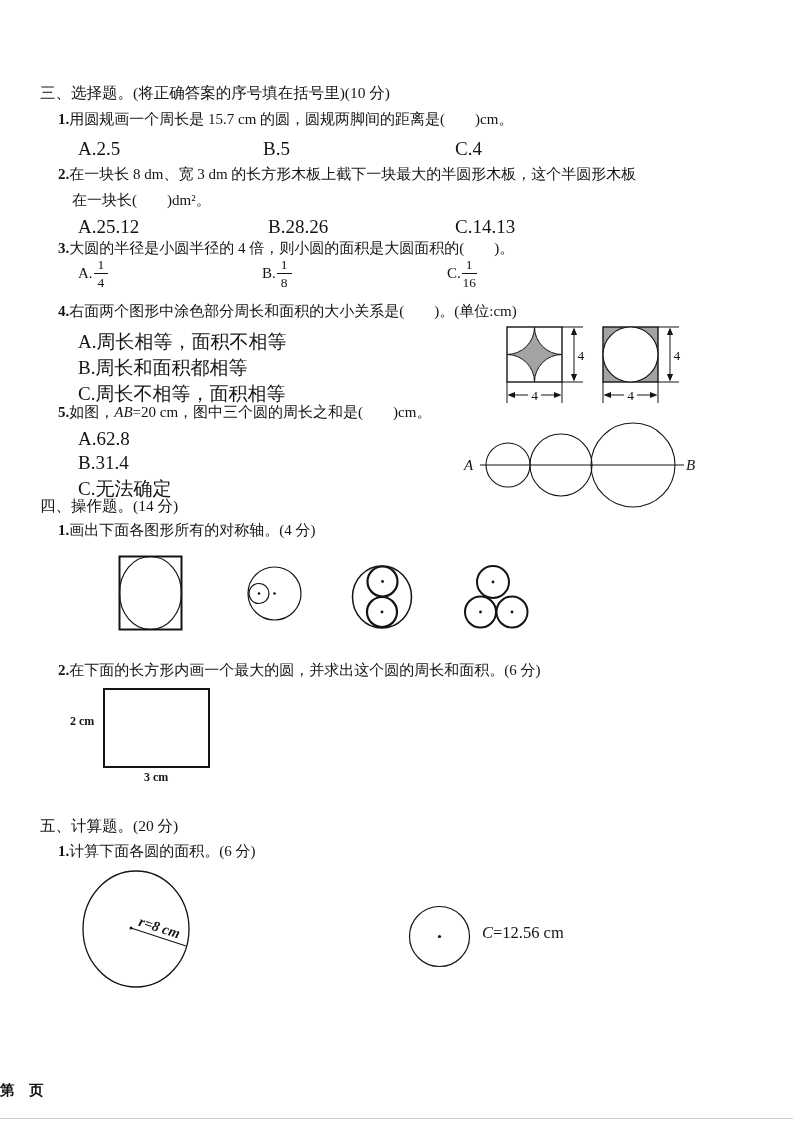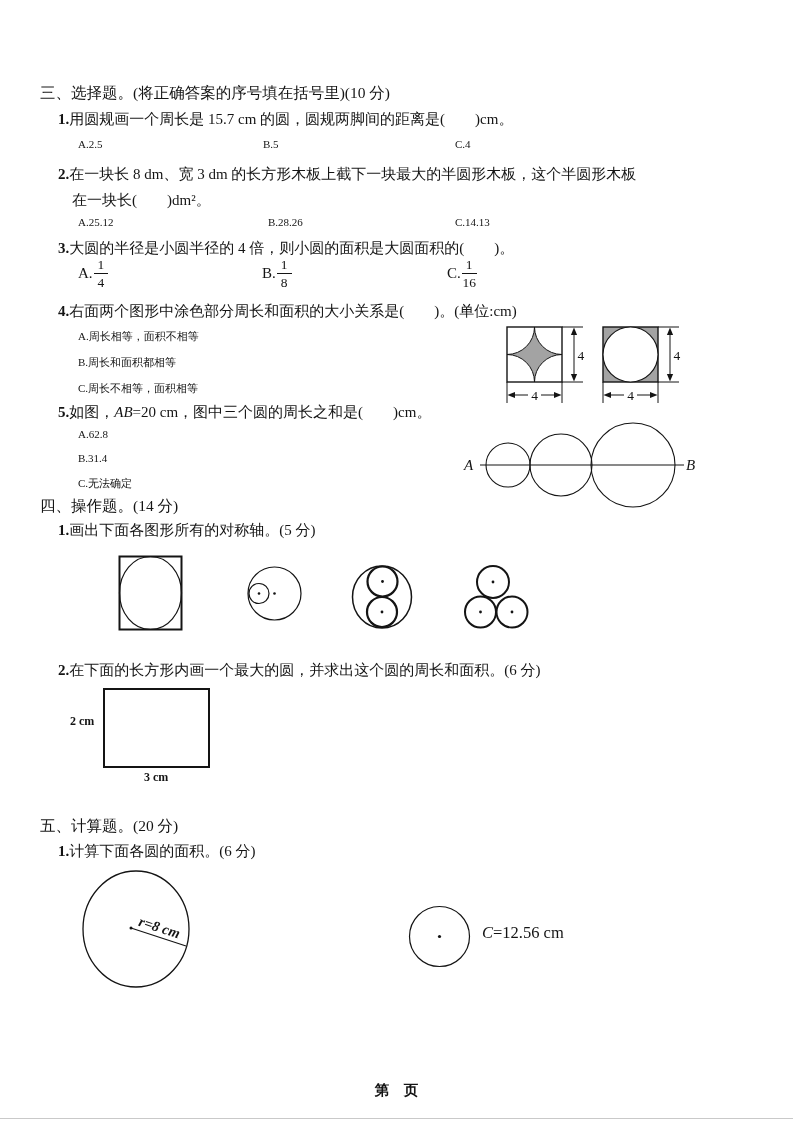--- a/index.html
+++ b/index.html
@@ -3,31 +3,31 @@
 <meta charset="utf-8">
 <style>
   *{margin:0;padding:0;box-sizing:border-box}
   html,body{background:#ffffff}
   body{width:793px;height:1122px;position:relative;overflow:hidden;
        font-family:"Liberation Serif","DejaVu Serif",serif;color:#141414}
   .abs{position:absolute;white-space:nowrap}
   .hd{font-size:15.5px;font-weight:normal}
   .qline{font-size:15px}
   .qnum{font-weight:bold}
-  .opt{font-size:11px}
+  .opt{font-size:19px}
   .fopt{display:inline-flex;align-items:center;font-size:15px}
   .frac{display:inline-flex;flex-direction:column;align-items:center;
         font-size:13.5px;line-height:1.15;margin-left:1px}
   .fnum{border-bottom:1px solid #141414;padding:0 4px}
   .fden{padding-top:1px}
   .ital{font-style:italic}
   .rect-fig{position:absolute;border:2px solid #141414;background:#fff}
   .dimlbl{position:absolute;font-size:12px;font-weight:bold;white-space:nowrap}
   .clabel{position:absolute;font-size:16.5px;white-space:nowrap}
-  .footer{position:absolute;left:0;width:793px;text-align:center;
+  .footer{position:absolute;left:0;width:793px;text-align:left;
           font-size:14.5px;font-weight:bold}
   .pagerule{position:absolute;left:0;width:793px;height:1px;background:#c9c9c9}
   svg{position:absolute;overflow:visible}
   svg text{font-family:"Liberation Serif","DejaVu Serif",serif;fill:#141414}
 </style>
 </head>
 <body>
 
 <div class="abs hd" style="left:40px;top:83px">三、选择题。(将正确答案的序号填在括号里)(10 分)</div>
 
@@ -126,21 +126,21 @@
   <line x1="18" y1="61" x2="222" y2="61" stroke="#141414" stroke-width="1.1"></line>
   <circle cx="46" cy="61" r="22" fill="none" stroke="#141414" stroke-width="1.1"></circle>
   <circle cx="99" cy="61" r="31" fill="none" stroke="#141414" stroke-width="1.1"></circle>
   <circle cx="171" cy="61" r="42" fill="none" stroke="#141414" stroke-width="1.1"></circle>
   <text x="224" y="66" font-size="15" font-style="italic">B</text>
 </svg>
 
 <div class="abs hd" style="left:40px;top:496px">四、操作题。(14 分)</div>
 
 <div class="abs qline" style="left:58px;top:521px">
-  <span class="qnum">1.</span><span>画出下面各图形所有的对称轴。(5 分)</span>
+  <span class="qnum">1.</span><span>画出下面各图形所有的对称轴。(4 分)</span>
 </div>
 
 <svg style="left:118px;top:555px" width="66" height="77" viewBox="0 0 66 77">
   <rect x="1.5" y="1.5" width="62" height="73" fill="none" stroke="#141414" stroke-width="2"></rect>
   <ellipse cx="32.5" cy="38" rx="31" ry="36.5" fill="none" stroke="#141414" stroke-width="1.2"></ellipse>
 </svg>
 
 <svg style="left:246px;top:565px" width="58" height="58" viewBox="0 0 58 58">
   <circle cx="28.5" cy="28.5" r="26.5" fill="none" stroke="#141414" stroke-width="1.2"></circle>
   <circle cx="13" cy="28.5" r="10" fill="none" stroke="#141414" stroke-width="1.2"></circle>

